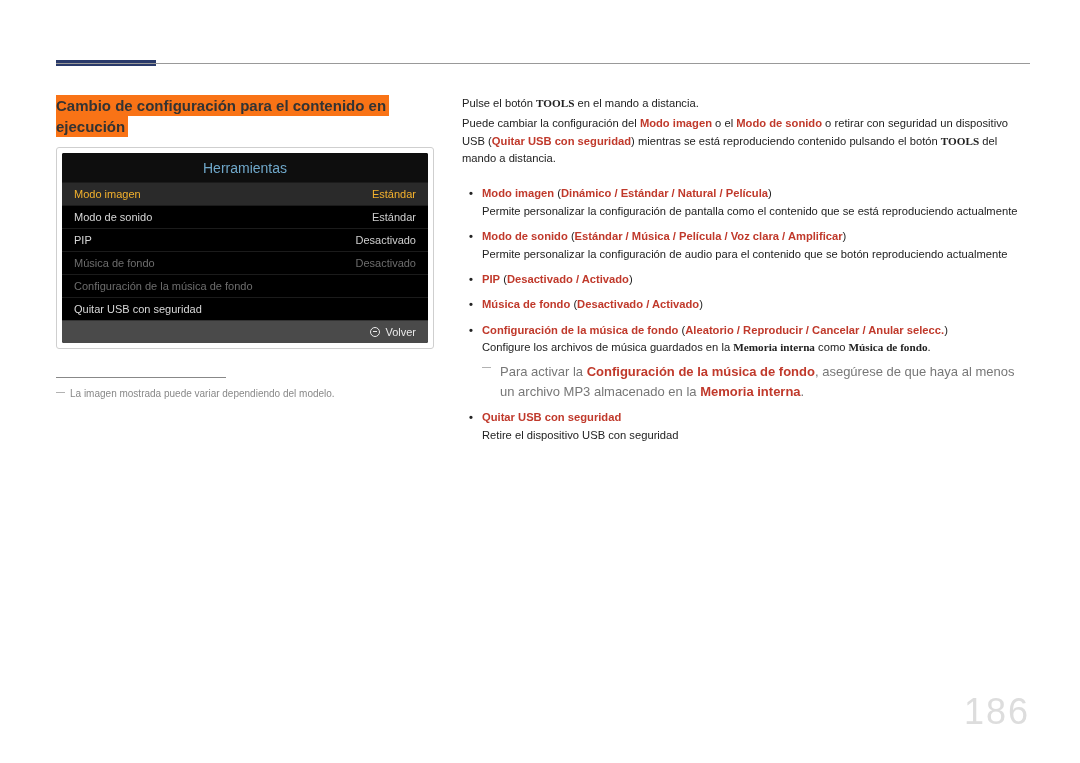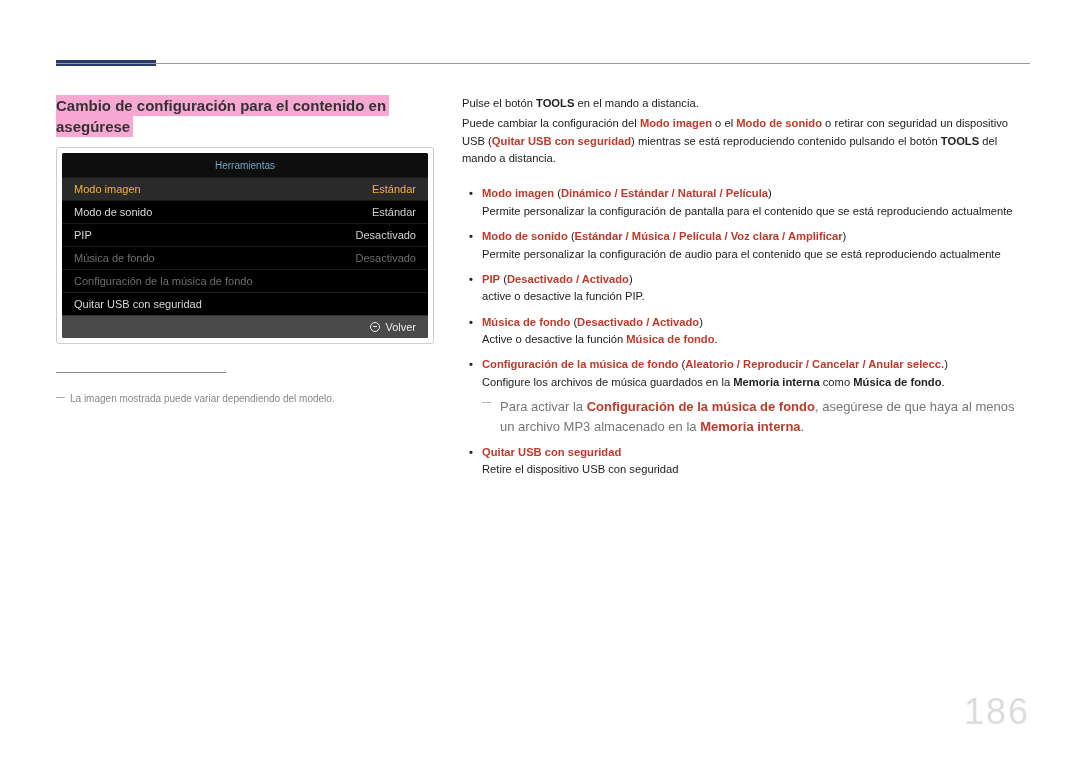--- a/index.html
+++ b/index.html
@@ -50,39 +50,39 @@
     line-height: 1.55;
     color: #222;
   }
   .section-title {
     font-size: 15px;
     font-weight: bold;
     color: #333;
     line-height: 1.4;
   }
   .section-title span {
-    background: #f9a8d4;
+    background: #f97316;
     padding: 2px 3px 2px 0;
   }
   .menu-box {
     margin-top: 10px;
     border: 1px solid #cfcfcf;
     border-radius: 3px;
     padding: 5px;
   }
   .menu-inner {
     background: #000;
     border-radius: 2px;
     overflow: hidden;
     padding-bottom:0;
   }
   .menu-title {
     text-align: center;
     color: #6fa7c9;
-    font-size: 10px;
+    font-size: 14px;
     padding: 7px 0 6px 0;
     background: #0e0e0e;
   }
   .menu-row {
     display: flex;
     justify-content: space-between;
     padding: 5px 12px;
     font-size: 11px;
     color: #d8d8d8;
     border-top: 1px solid #1b1b1b;
@@ -128,37 +128,37 @@
     width: 4px;
     height: 0;
     border-top: 1.2px solid #eaeaea;
   }
   .footnote-rule {
     margin-top: 28px;
     width: 170px;
     border-top: 0.8px solid #888;
   }
   .footnote {
-    margin-top: 20px;
+    margin-top: 10px;
     font-size: 10px;
     color: #888;
     position: relative;
     padding-left: 14px;
   }
   .footnote::before {
     content: '―';
     position: absolute;
     left: 0;
     top: -1px;
     color: #888;
     font-size: 9px;
   }
   .right-col p { margin-bottom: 3px; }
   .right-col .para-gap { margin-bottom: 18px; }
-  strong.bold { font-weight: bold; color: #222; }
+  strong.bold { font-weight: bold; color: #222; font-family: Liberation Serif, serif; }
   .orangebold { color: #c0392b; font-weight: bold; }
   .orange { color: #c0392b; font-weight: bold; }
   ul.feature-list {
     list-style: none;
     margin-top: 2px;
   }
   ul.feature-list > li {
     position: relative;
     padding-left: 20px;
     margin-top: 8px;
@@ -207,21 +207,21 @@
 <body>
 
 <div class="page">
   <div class="top-bar"></div>
   <div class="top-rule"></div>
 
   <div class="content">
     <div class="left-col">
       <div class="section-title">
         <span>Cambio de configuración para el contenido en</span><br>
-        <span>asegúrese</span>
+        <span>ejecución</span>
       </div>
 
       <div class="menu-box">
         <div class="menu-inner">
           <div class="menu-title">Herramientas</div>
 
           <div class="menu-row selected">
             <span class="menu-label">Modo imagen</span>
             <span class="menu-value">Estándar</span>
           </div>
@@ -262,41 +262,37 @@
         <span>Pulse el botón </span><strong class="bold">TOOLS</strong><span> en el mando a distancia.</span>
       </p>
       <p class="para-gap">
         <span>Puede cambiar la configuración del </span><span class="orangebold">Modo imagen</span><span> o el </span><span class="orangebold">Modo de sonido</span><span> o retirar con seguridad un dispositivo USB (</span><span class="orangebold">Quitar USB con seguridad</span><span>) mientras se está reproduciendo contenido pulsando el botón </span><strong class="bold">TOOLS</strong><span> del mando a distancia.</span>
       </p>
 
       <ul class="feature-list">
         <li>
           <span class="orangebold">Modo imagen</span>
           <span> (</span><span class="orange">Dinámico / Estándar / Natural / Película</span><span>)</span>
-          <div class="sub-desc">Permite personalizar la configuración de pantalla para el contenido que se está reproduciendo actualmente</div>
+          <div class="sub-desc">Permite personalizar la configuración de pantalla como el contenido que se está reproduciendo actualmente</div>
         </li>
 
         <li>
           <span class="orangebold">Modo de sonido</span>
           <span> (</span><span class="orange">Estándar / Música / Película / Voz clara / Amplificar</span><span>)</span>
-          <div class="sub-desc">Permite personalizar la configuración de audio para el contenido que se está reproduciendo actualmente</div>
+          <div class="sub-desc">Permite personalizar la configuración de audio para el contenido que se botón reproduciendo actualmente</div>
         </li>
 
         <li>
           <span class="orangebold">PIP</span>
           <span> (</span><span class="orange">Desactivado / Activado</span><span>)</span>
-          <div class="sub-desc">active o desactive la función PIP.</div>
         </li>
 
         <li>
           <span class="orangebold">Música de fondo</span>
           <span> (</span><span class="orange">Desactivado / Activado</span><span>)</span>
-          <div class="sub-desc">
-            <span>Active o desactive la función </span><span class="orangebold">Música de fondo</span><span>.</span>
-          </div>
         </li>
 
         <li>
           <span class="orangebold">Configuración de la música de fondo</span>
           <span> (</span><span class="orange">Aleatorio / Reproducir / Cancelar / Anular selecc.</span><span>)</span>
           <div class="sub-desc">
             <span>Configure los archivos de música guardados en la </span><strong class="bold">Memoria interna</strong><span> como </span><strong class="bold">Música de fondo</strong><span>.</span>
           </div>
           <div class="subnote">
             <span>Para activar la </span><span class="orangebold">Configuración de la música de fondo</span><span>, asegúrese de que haya al menos un archivo MP3 almacenado en la </span><span class="orangebold">Memoria interna</span><span>.</span>

